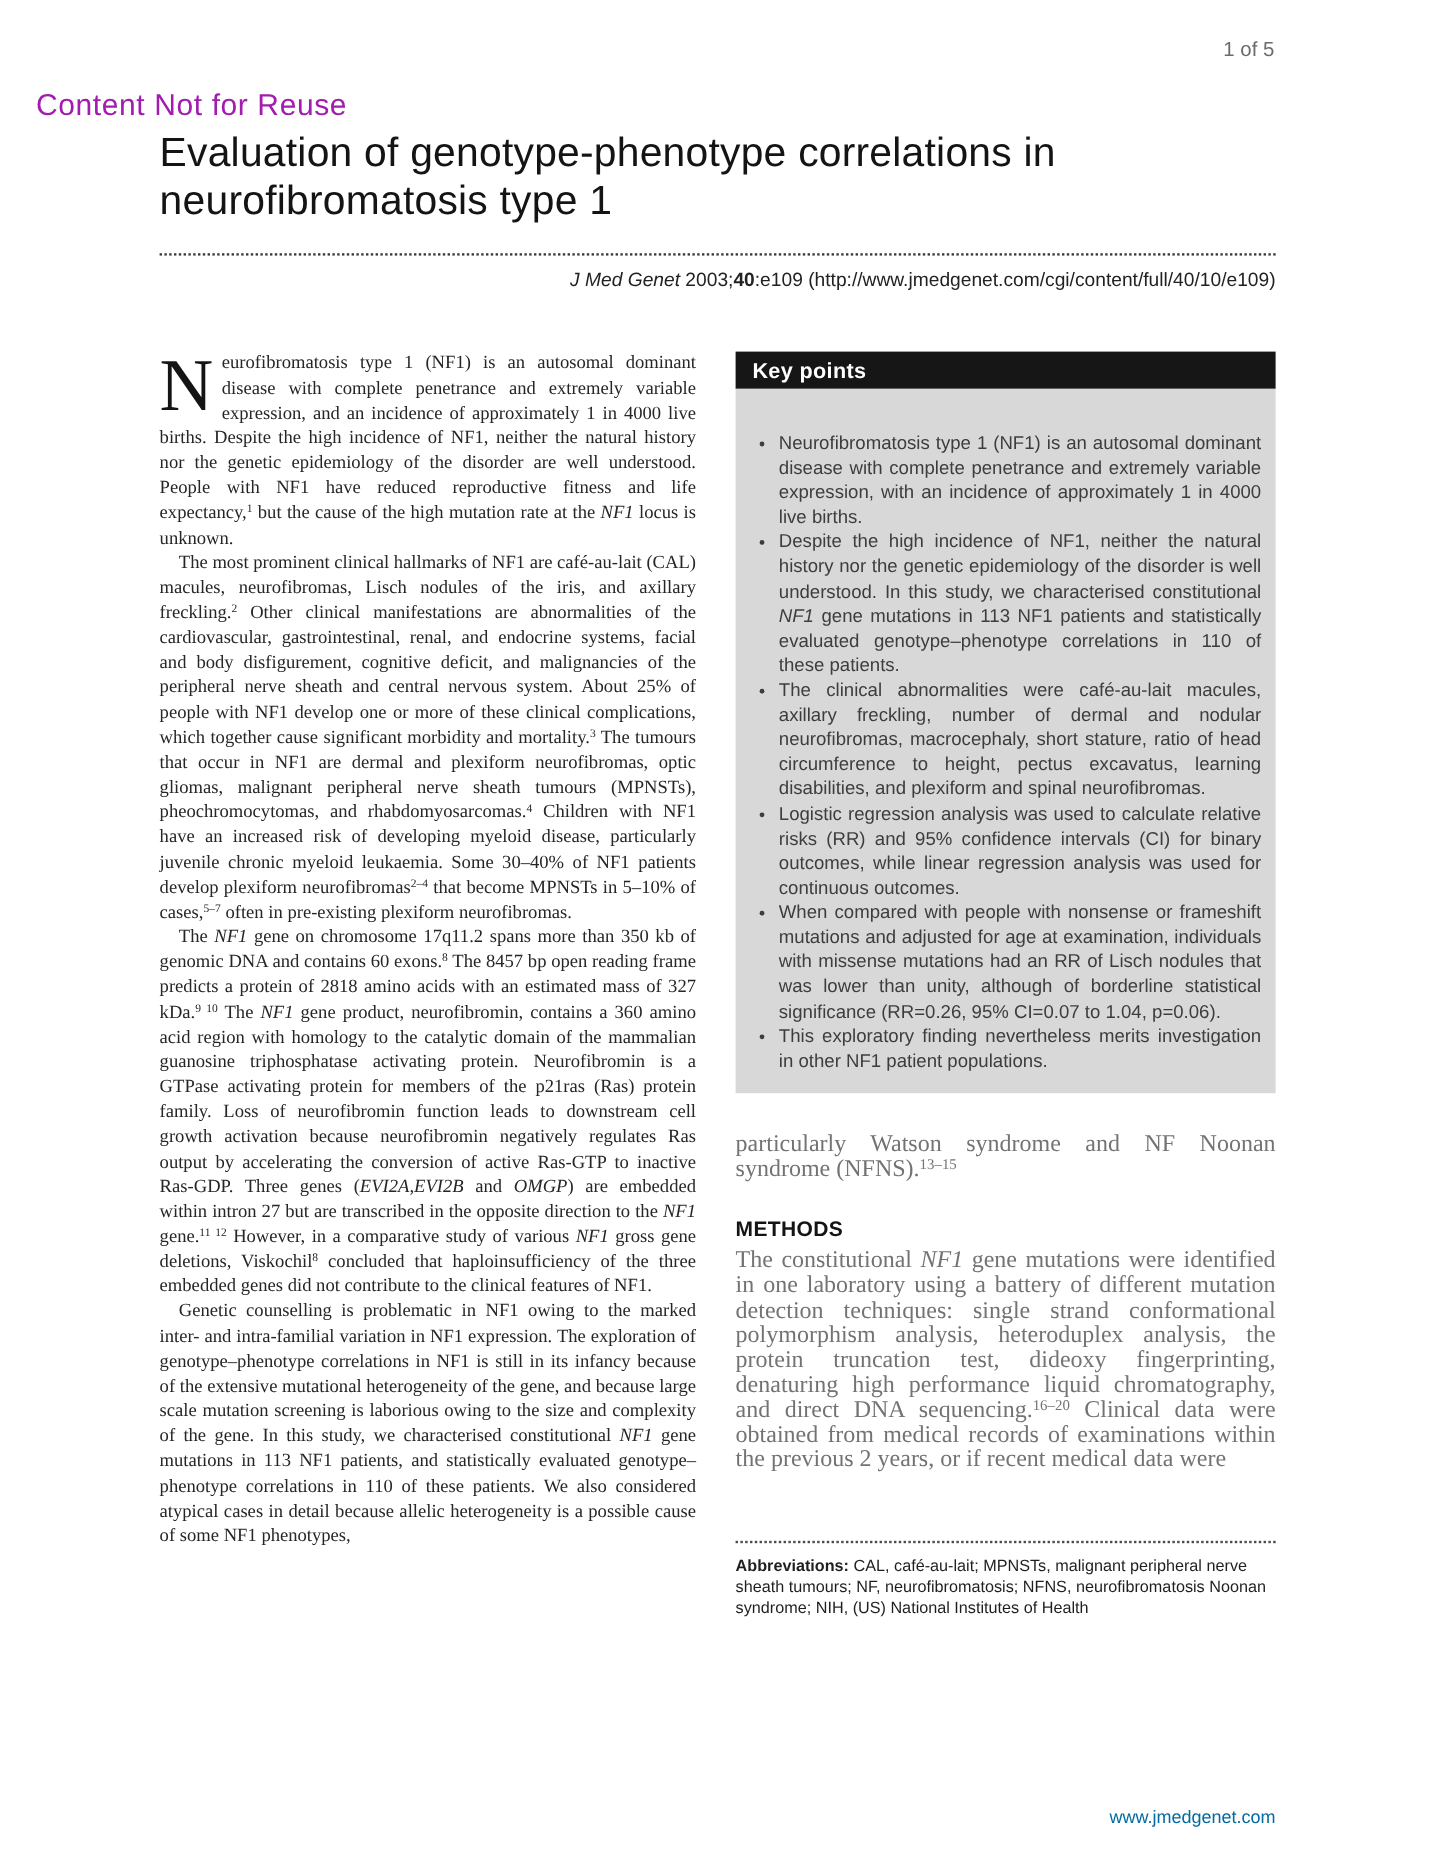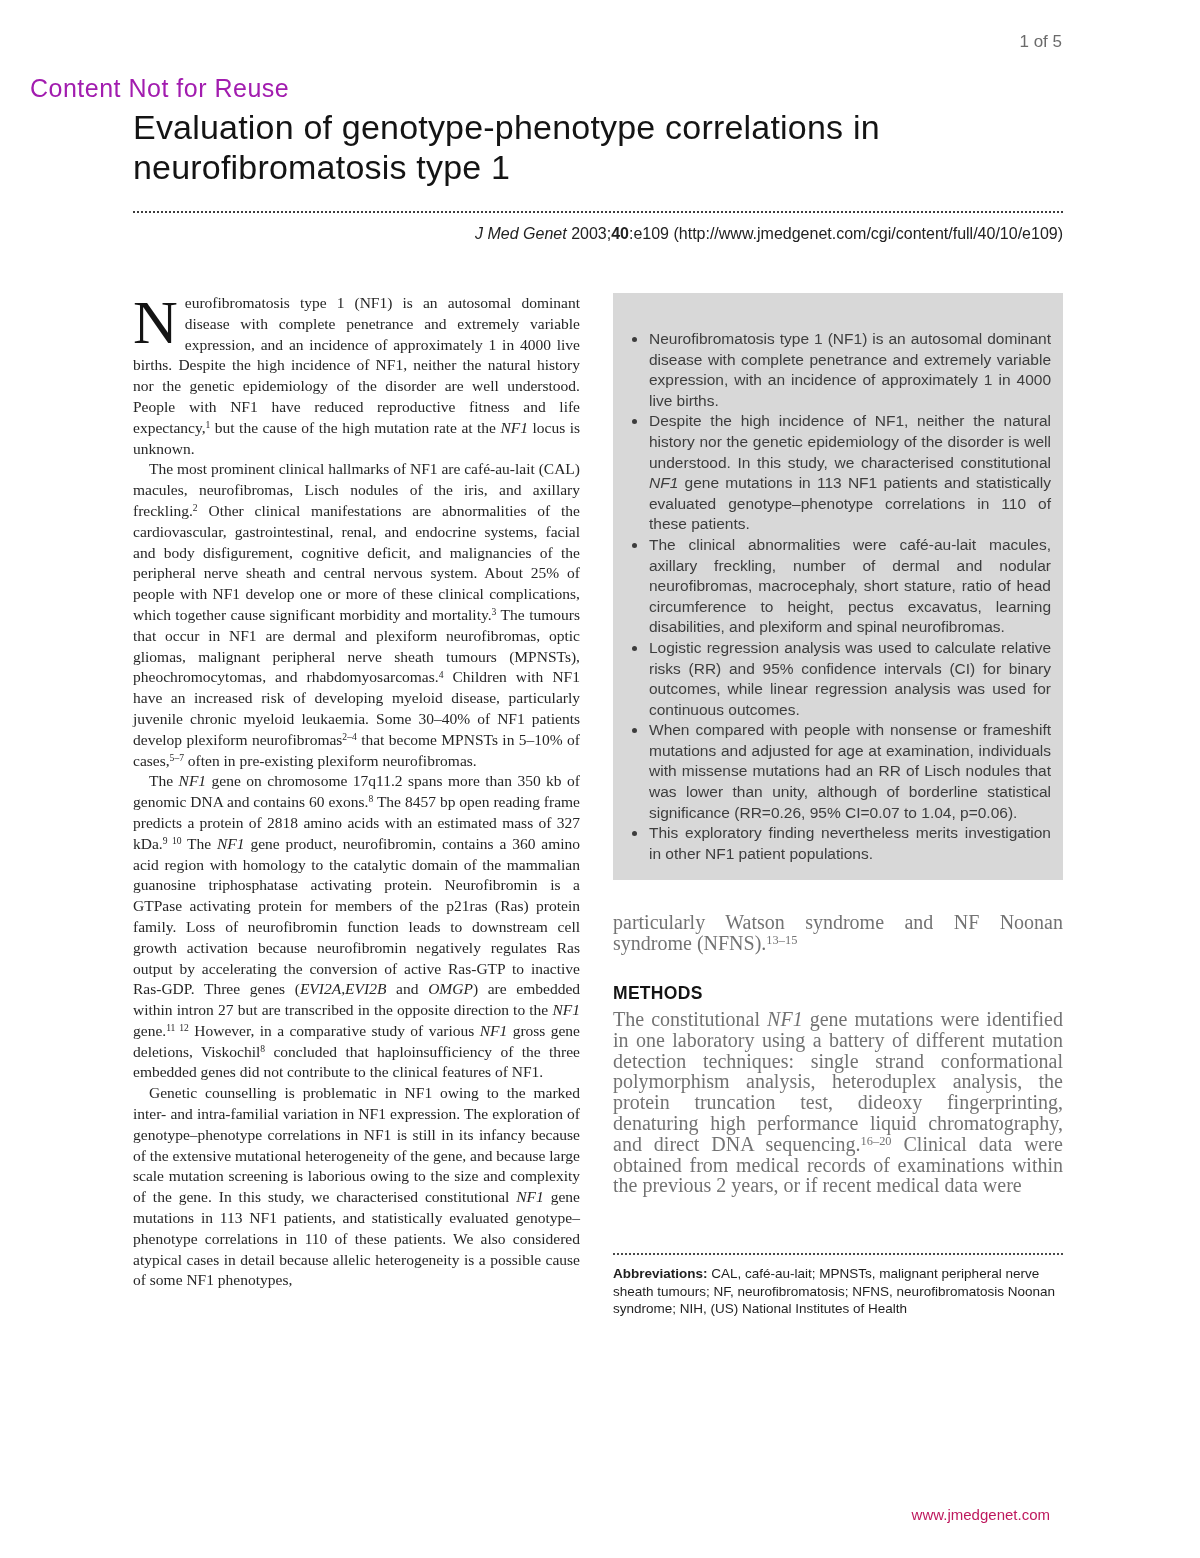--- a/index.html
+++ b/index.html
@@ -124,23 +124,23 @@
   .abbrev-note {
     margin-top: 57px;
     border-top: 2px dotted #4a4a4a;
     padding-top: 10px;
     font-family: "Liberation Sans", sans-serif;
     font-size: 13.5px; line-height: 17.5px; color: #1f1f1f;
   }
   .abbrev-note .abbrev-label { font-weight: 700; }
 
   .footer-url {
-    position: absolute; right: 150px; top: 1506px;
+    position: absolute; right: 137px; top: 1506px;
     font-family: "Liberation Sans", sans-serif;
-    font-size: 15px; color: #be185d;
+    font-size: 15px; color: #0369a1;
   }
 </style>
 </head>
 <body>
 
 <div class="watermark">Content Not for Reuse</div>
 <div class="page-indicator">1 of 5</div>
 
 <div class="content">
 
@@ -157,20 +157,21 @@
     <div class="bodytext">
       <p><span class="drop-cap">N</span><span><span>eurofibromatosis type 1 (NF1) is an autosomal dominant disease with complete penetrance and extremely variable expression, and an incidence of approximately 1 in 4000 live births. Despite the high incidence of NF1, neither the natural history nor the genetic epidemiology of the disorder are well understood. People with NF1 have reduced reproductive fitness and life expectancy,</span><sup>1</sup><span> but the cause of the high mutation rate at the </span><i>NF1</i><span> locus is unknown.</span></span></p>
       <p><span>The most prominent clinical hallmarks of NF1 are café-au-lait (CAL) macules, neurofibromas, Lisch nodules of the iris, and axillary freckling.</span><sup>2</sup><span> Other clinical manifestations are abnormalities of the cardiovascular, gastrointestinal, renal, and endocrine systems, facial and body disfigurement, cognitive deficit, and malignancies of the peripheral nerve sheath and central nervous system. About 25% of people with NF1 develop one or more of these clinical complications, which together cause significant morbidity and mortality.</span><sup>3</sup><span> The tumours that occur in NF1 are dermal and plexiform neurofibromas, optic gliomas, malignant peripheral nerve sheath tumours (MPNSTs), pheochromocytomas, and rhabdomyosarcomas.</span><sup>4</sup><span> Children with NF1 have an increased risk of developing myeloid disease, particularly juvenile chronic myeloid leukaemia. Some 30–40% of NF1 patients develop plexiform neurofibromas</span><sup>2–4</sup><span> that become MPNSTs in 5–10% of cases,</span><sup>5–7</sup><span> often in pre-existing plexiform neurofibromas.</span></p>
       <p><span>The </span><i>NF1</i><span> gene on chromosome 17q11.2 spans more than 350 kb of genomic DNA and contains 60 exons.</span><sup>8</sup><span> The 8457 bp open reading frame predicts a protein of 2818 amino acids with an estimated mass of 327 kDa.</span><sup>9 10</sup><span> The </span><i>NF1</i><span> gene product, neurofibromin, contains a 360 amino acid region with homology to the catalytic domain of the mammalian guanosine triphosphatase activating protein. Neurofibromin is a GTPase activating protein for members of the p21ras (Ras) protein family. Loss of neurofibromin function leads to downstream cell growth activation because neurofibromin negatively regulates Ras output by accelerating the conversion of active Ras-GTP to inactive Ras-GDP. Three genes (</span><i>EVI2A,EVI2B</i><span> and </span><i>OMGP</i><span>) are embedded within intron 27 but are transcribed in the opposite direction to the </span><i>NF1</i><span> gene.</span><sup>11 12</sup><span> However, in a comparative study of various </span><i>NF1</i><span> gross gene deletions, Viskochil</span><sup>8</sup><span> concluded that haploinsufficiency of the three embedded genes did not contribute to the clinical features of NF1.</span></p>
       <p><span>Genetic counselling is problematic in NF1 owing to the marked inter- and intra-familial variation in NF1 expression. The exploration of genotype–phenotype correlations in NF1 is still in its infancy because of the extensive mutational heterogeneity of the gene, and because large scale mutation screening is laborious owing to the size and complexity of the gene. In this study, we characterised constitutional </span><i>NF1</i><span> gene mutations in 113 NF1 patients, and statistically evaluated genotype–phenotype correlations in 110 of these patients. We also considered atypical cases in detail because allelic heterogeneity is a possible cause of some NF1 phenotypes,</span></p>
     </div>
 
     <div>
 
       <div class="key-points-box">
+        <div class="key-points-header">Key points</div>
         <div class="key-points-body">
           <ul>
             <li><span>Neurofibromatosis type 1 (NF1) is an autosomal dominant disease with complete penetrance and extremely variable expression, with an incidence of approximately 1 in 4000 live births.</span></li>
             <li><span>Despite the high incidence of NF1, neither the natural history nor the genetic epidemiology of the disorder is well understood. In this study, we characterised constitutional </span><i>NF1</i><span> gene mutations in 113 NF1 patients and statistically evaluated genotype–phenotype correlations in 110 of these patients.</span></li>
             <li><span>The clinical abnormalities were café-au-lait macules, axillary freckling, number of dermal and nodular neurofibromas, macrocephaly, short stature, ratio of head circumference to height, pectus excavatus, learning disabilities, and plexiform and spinal neurofibromas.</span></li>
             <li><span>Logistic regression analysis was used to calculate relative risks (RR) and 95% confidence intervals (CI) for binary outcomes, while linear regression analysis was used for continuous outcomes.</span></li>
             <li><span>When compared with people with nonsense or frameshift mutations and adjusted for age at examination, individuals with missense mutations had an RR of Lisch nodules that was lower than unity, although of borderline statistical significance (RR=0.26, 95% CI=0.07 to 1.04, p=0.06).</span></li>
             <li><span>This exploratory finding nevertheless merits investigation in other NF1 patient populations.</span></li>
           </ul>
         </div>

